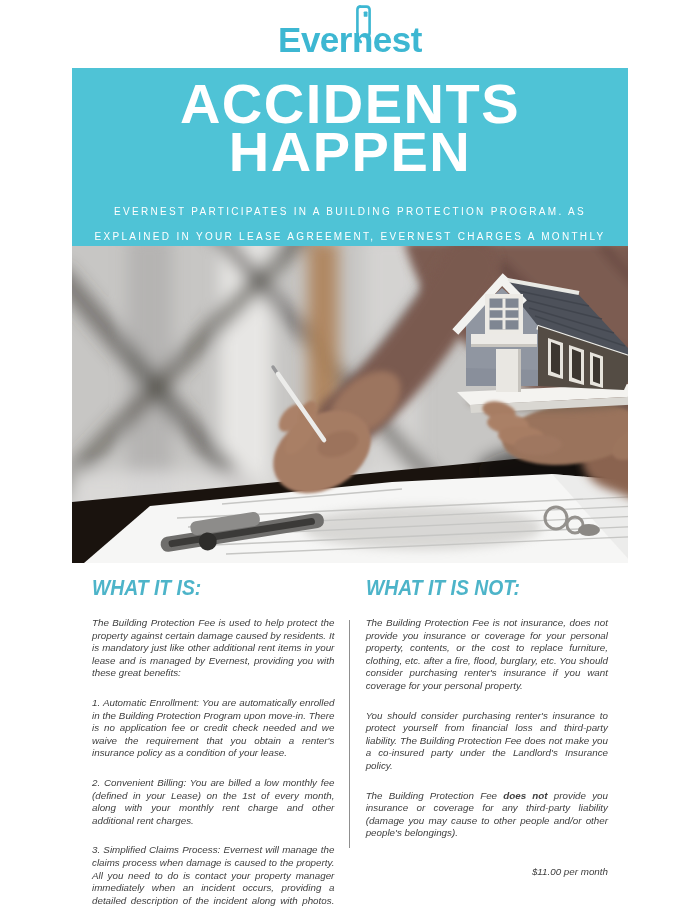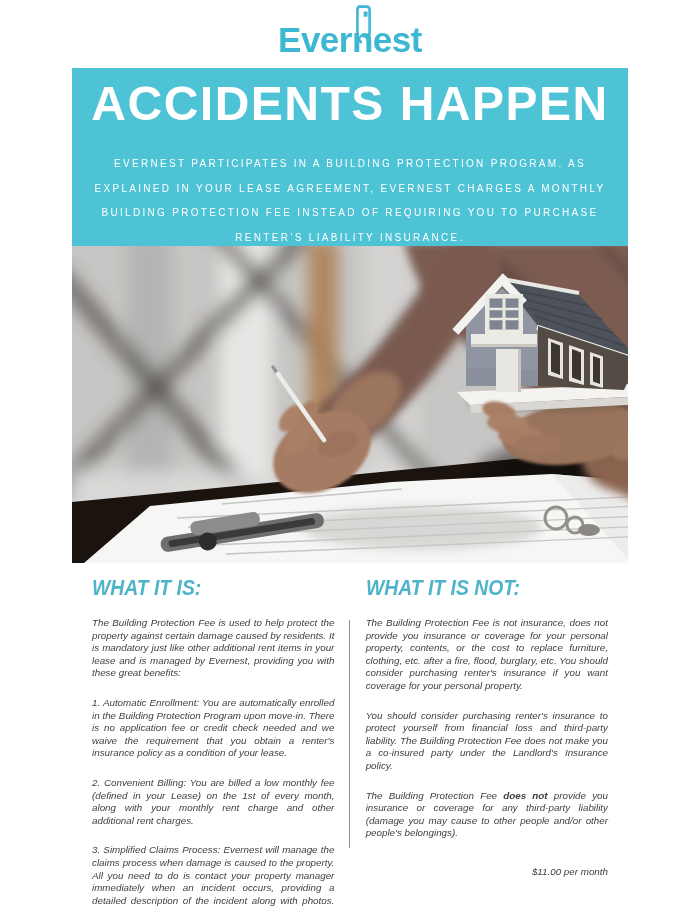--- a/index.html
+++ b/index.html
@@ -7,21 +7,21 @@
     position:relative;width:556px;height:906px;margin:0 auto;background:#ffffff;
     font-family:"Liberation Sans",sans-serif;overflow:hidden;
   }
   
   .header{height:68px;display:flex;justify-content:center;align-items:flex-start;}
   .logo{position:relative;margin-top:20px;color:#3db7d2;font-weight:bold;
         font-size:35px;letter-spacing:-0.5px;line-height:40px;}
   .logo .key-icon{position:absolute;left:53.5%;top:-16px;}
   
   .banner{height:178px;background:#4fc3d6;text-align:center;color:#ffffff;}
-  .banner h1{margin:0;padding-top:12px;font-size:48px;font-weight:bold;letter-spacing:1.5px;line-height:48px;}
+  .banner h1{margin:0;padding-top:12px;font-size:56px;font-weight:bold;letter-spacing:1.5px;line-height:48px;}
   .banner .subtitle{width:545px;margin:24px auto 0;font-size:10px;letter-spacing:2.3px;
                     line-height:24.6px;font-weight:normal;}
   
   .photo-wrap{height:317px;}
   .photo-wrap svg{display:block;}
   
   .columns{display:flex;padding:13px 20px 0;font-style:italic;}
   .col{width:310px;}
   .col h2{margin:0 0 15px;color:#4db4c9;font-size:21.5px;font-weight:bold;letter-spacing:0;
           transform:scaleX(0.9);transform-origin:left center;white-space:nowrap;}

